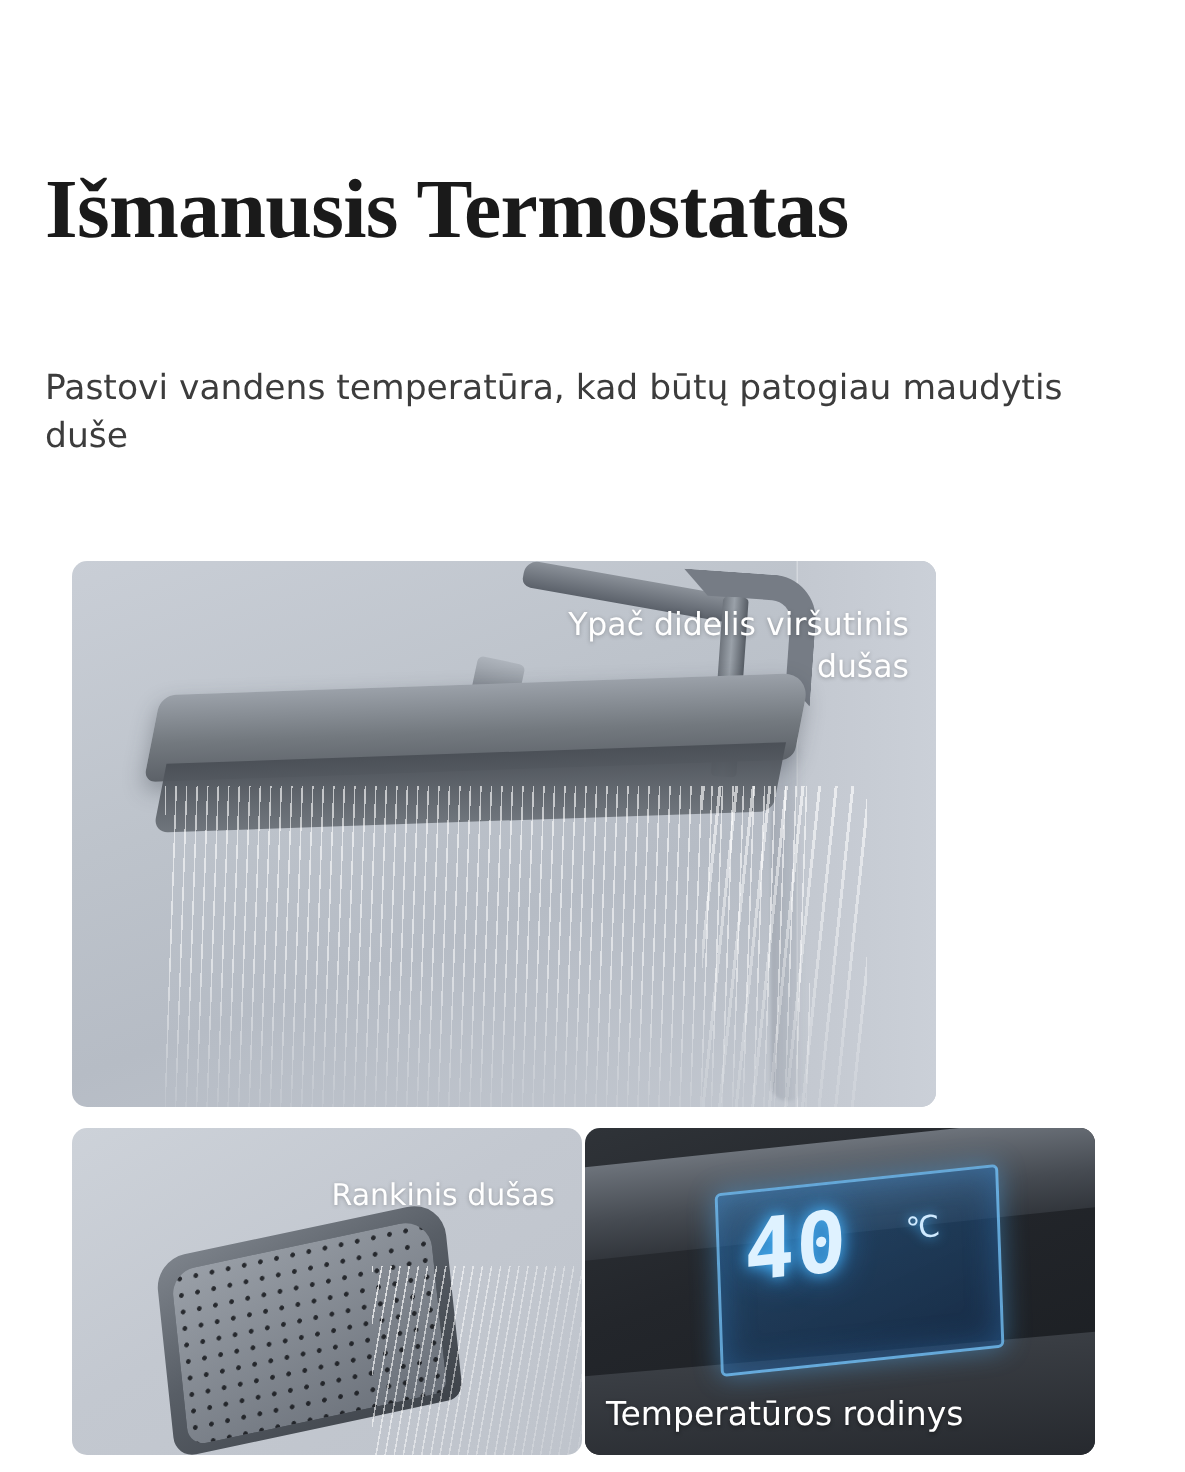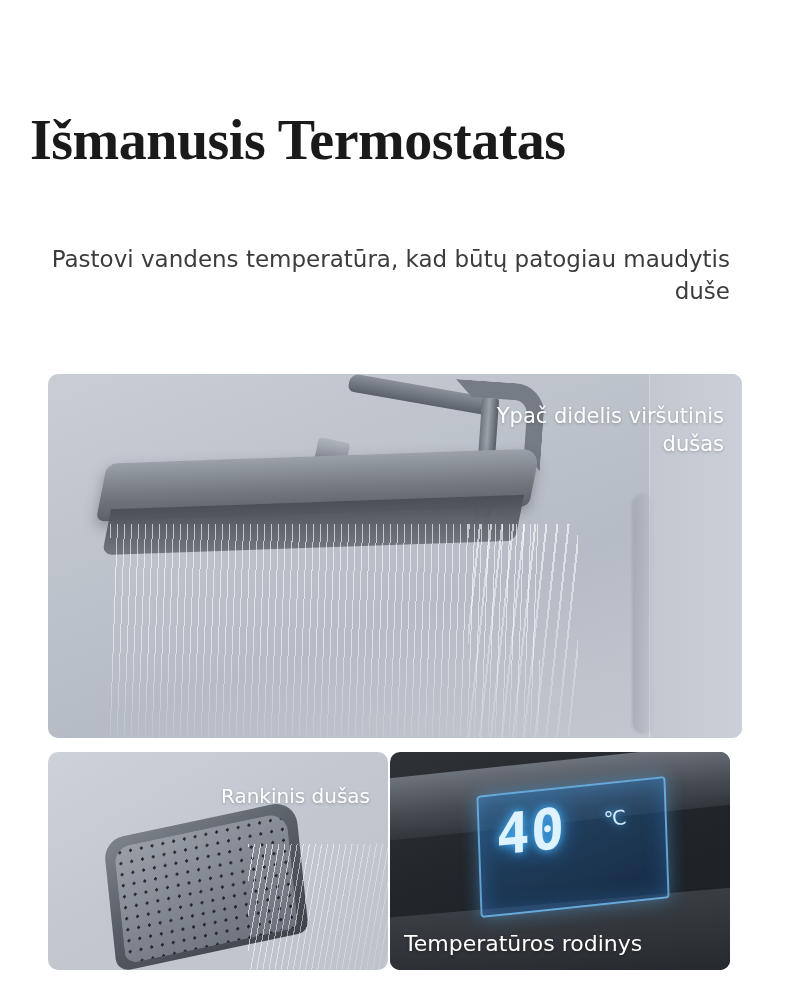--- a/index.html
+++ b/index.html
@@ -38,29 +38,28 @@
   }
   .subhead {
     position: absolute;
     left: 30px;
     top: 243px;
     width: 700px;
     font-size: 23px;
     line-height: 32px;
     color: #3c3c3c;
     font-family: "DejaVu Sans", sans-serif;
-    text-align: right;
   }
 
   
   .hero {
     position: absolute;
     left: 48px;
     top: 374px;
-    width: 694px;
+    width: 576px;
     height: 364px;
     border-radius: 10px;
     overflow: hidden;
     background: linear-gradient(160deg, #c9ced6 0%, #bdc3cb 35%, #b6bcc5 60%, #c4c9d1 100%);
   }
   .hero .wall-edge {
     position: absolute;
     right: 92px;
     top: 0;
     width: 1px;

